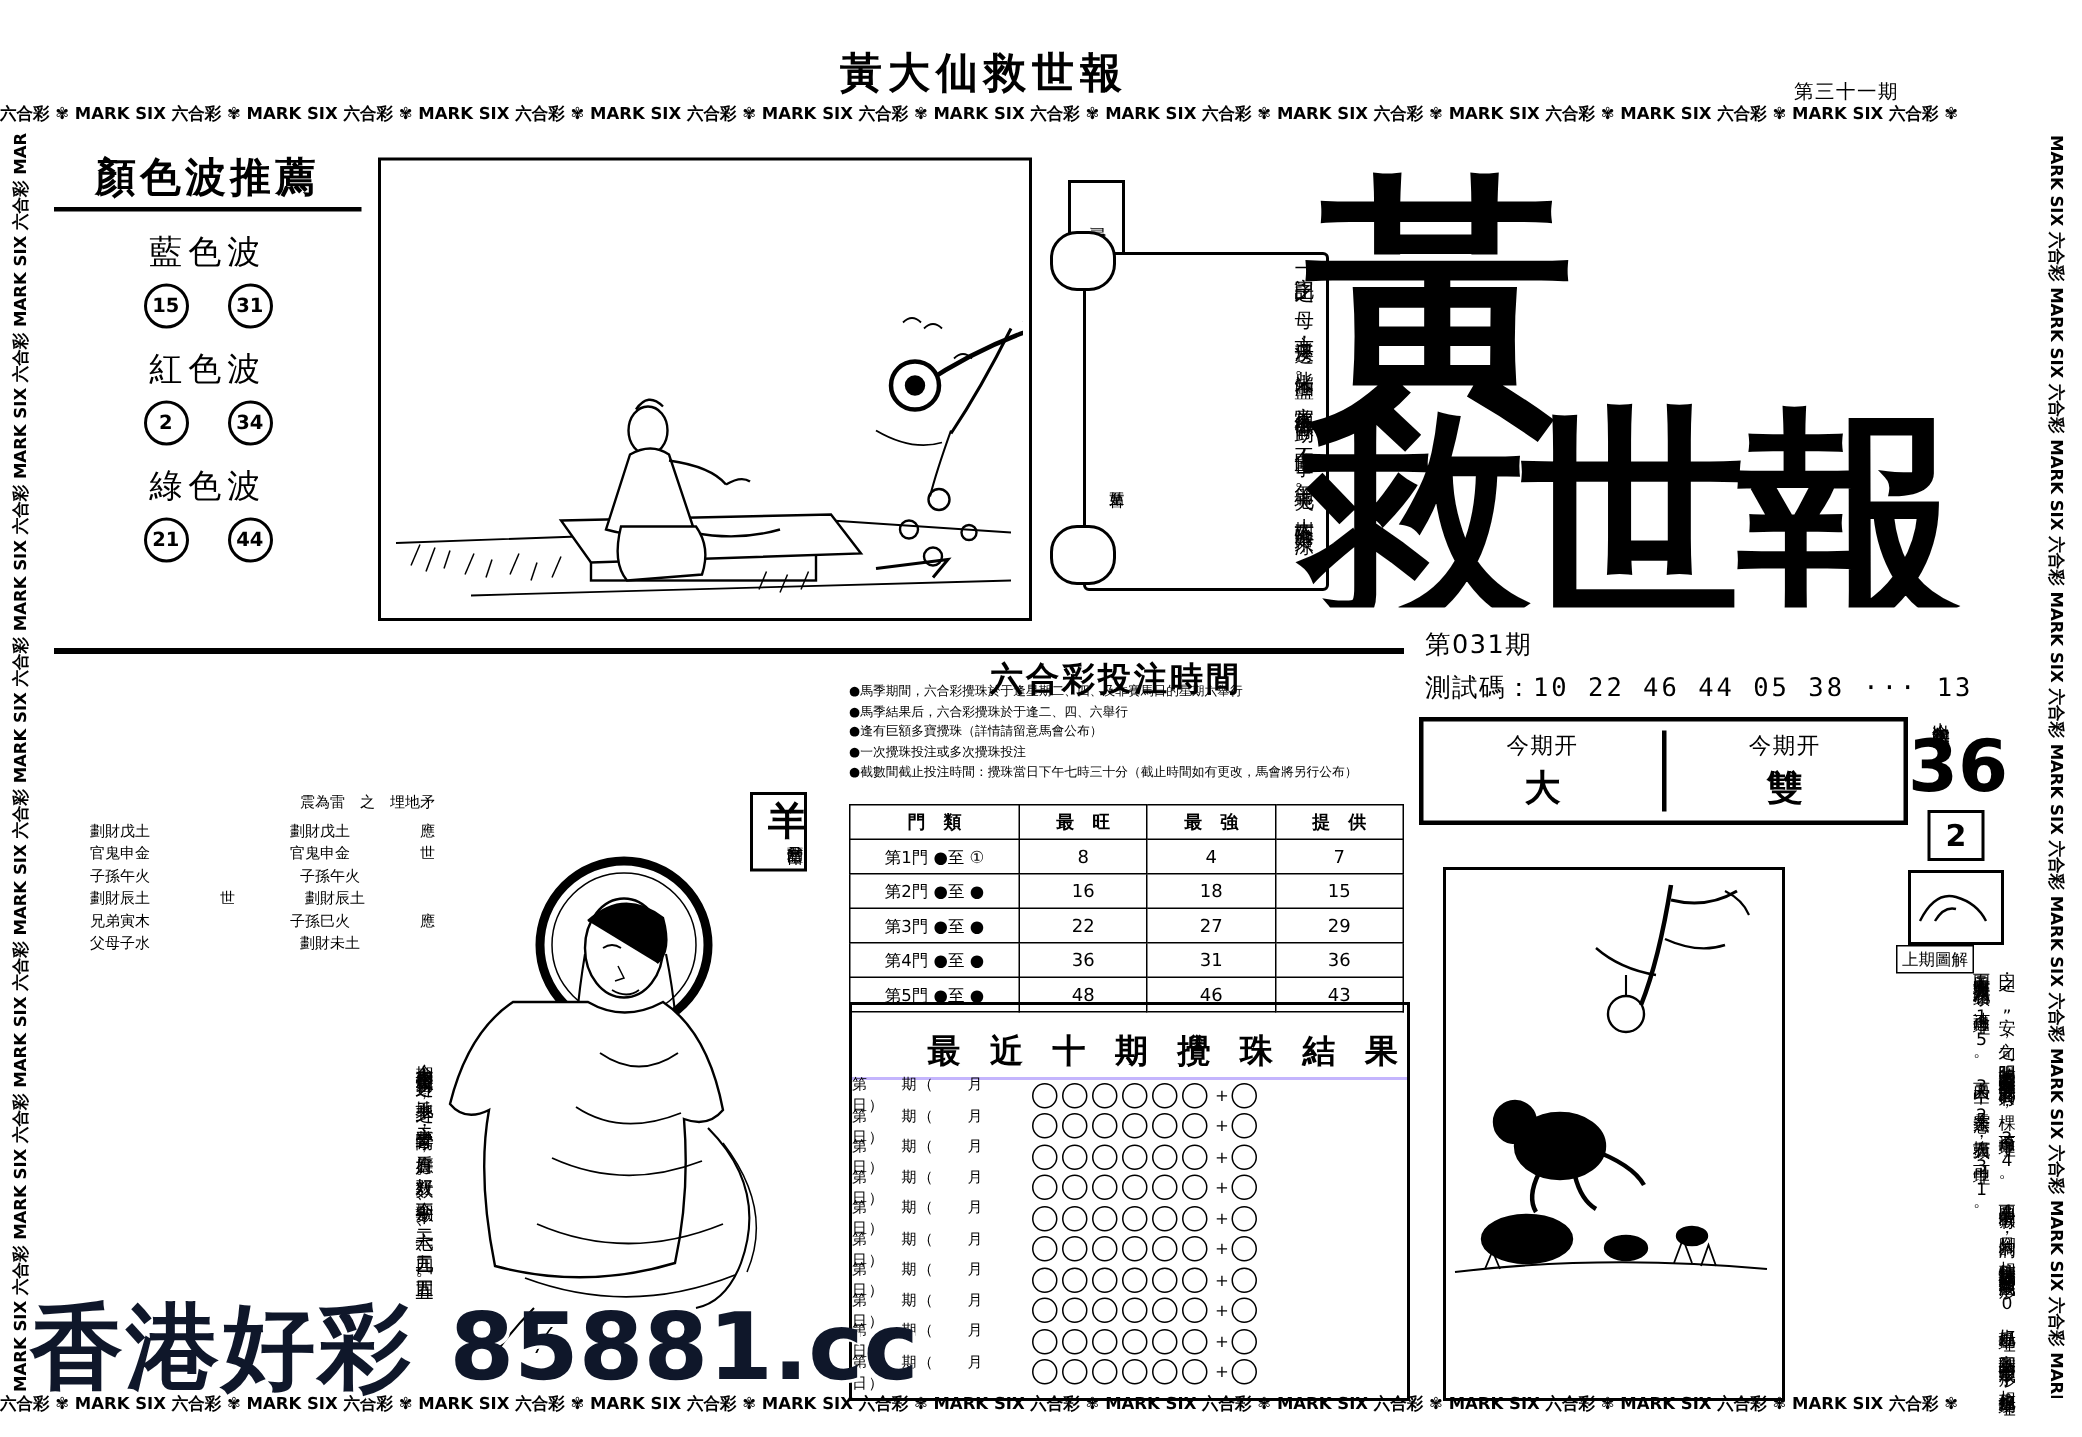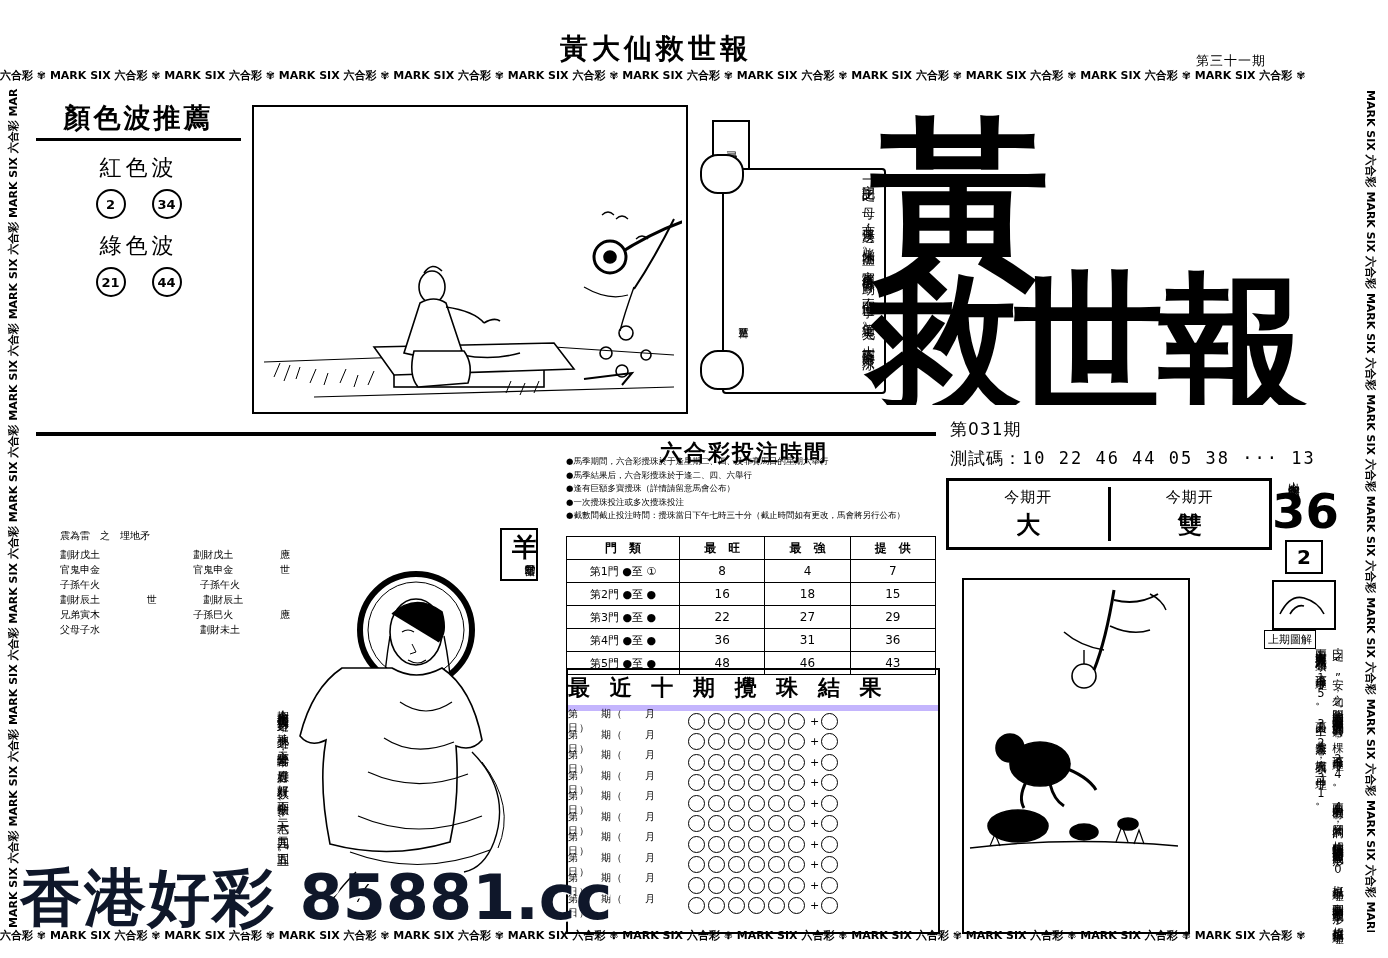--- a/index.html
+++ b/index.html
@@ -85,21 +85,21 @@
 
   
   .tbl{position:absolute;left:566px;top:536px;width:370px;border-collapse:collapse;font-size:12px;}
   .tbl th,.tbl td{border:1px solid #000;text-align:center;height:20px;}
   .tbl th{font-size:12px;font-weight:bold;}
   .tbl .c1{width:110px;}
   .tbl td.c1{font-size:11px;}
 
   
   .recent{position:absolute;left:566px;top:668px;width:370px;height:262px;border:2px solid #000;}
-  .recent-h{text-align:left;font-size:22px;font-weight:bold;letter-spacing:6px;padding:3px 0 2px;border-bottom:6px solid #c4b5fd;}
+  .recent-h{text-align:right;font-size:22px;font-weight:bold;letter-spacing:6px;padding:16px 0 2px;border-bottom:2px solid #c4b5fd;}
   .rrow{display:flex;align-items:center;height:20.5px;font-size:10px;padding-left:0;}
   .rrow .lbl{width:120px;letter-spacing:1px;}
   .circ{width:15px;height:15px;border:1px solid #000;border-radius:50%;margin-right:3px;}
   .plus{margin:0 2px;font-size:11px;}
 
   
   .rb-frame{position:absolute;left:962px;top:578px;width:224px;height:352px;border:2px solid #000;}
   .rb-text{position:absolute;left:1196px;top:640px;width:150px;height:290px;writing-mode:vertical-rl;text-orientation:upright;font-size:11.5px;line-height:17px;letter-spacing:1px;}
   .lastpic{position:absolute;left:1272px;top:580px;width:60px;height:46px;border:2px solid #000;}
   .lastpic-cap{position:absolute;left:1264px;top:630px;font-size:11px;border:1px solid #000;padding:1px 3px;}
@@ -124,20 +124,27 @@
   <div class="side left">
     <div class="vtext">MARK SIX 六合彩 MARK SIX 六合彩 MARK SIX 六合彩 MARK SIX 六合彩 MARK SIX 六合彩 MARK SIX 六合彩 MARK SIX 六合彩 MARK SIX 六合彩 MARK SIX 六合彩 MARK SIX</div>
   </div>
   <div class="side right">
     <div class="vtext">MARK SIX 六合彩 MARK SIX 六合彩 MARK SIX 六合彩 MARK SIX 六合彩 MARK SIX 六合彩 MARK SIX 六合彩 MARK SIX 六合彩 MARK SIX 六合彩 MARK SIX 六合彩 MARK SIX</div>
   </div>
 
   <div class="colorwave">
     <div class="cw-title">顏色波推薦</div>
 
+    <div class="cw-group">
+      <div class="cw-label">藍色波</div>
+      <div class="cw-nums">
+        <div class="ball">15</div>
+        <div class="ball">31</div>
+      </div>
+    </div>
 
     <div class="cw-group">
       <div class="cw-label">紅色波</div>
       <div class="cw-nums">
         <div class="ball">2</div>
         <div class="ball">34</div>
       </div>
     </div>
 
     <div class="cw-group">
@@ -234,21 +241,21 @@
       <div class="v">雙</div>
     </div>
   </div>
   <div class="open-36">36</div>
   <div class="open-vert">出今次年數開</div>
   <div class="open-2">2</div>
 
   <div class="hr-thick"></div>
 
   <div class="gua">
-    <div style="text-align:left;margin-bottom:4px;">震為雷　之　埋地矛</div>
+    <div style="text-align:right;margin-bottom:4px;">震為雷　之　埋地矛</div>
     <div class="row">
       <span>劃財戊土</span>
       <span></span>
       <span>劃財戊土</span>
       <span>應</span>
     </div>
     <div class="row">
       <span>官鬼申金</span>
       <span></span>
       <span>官鬼申金</span>

